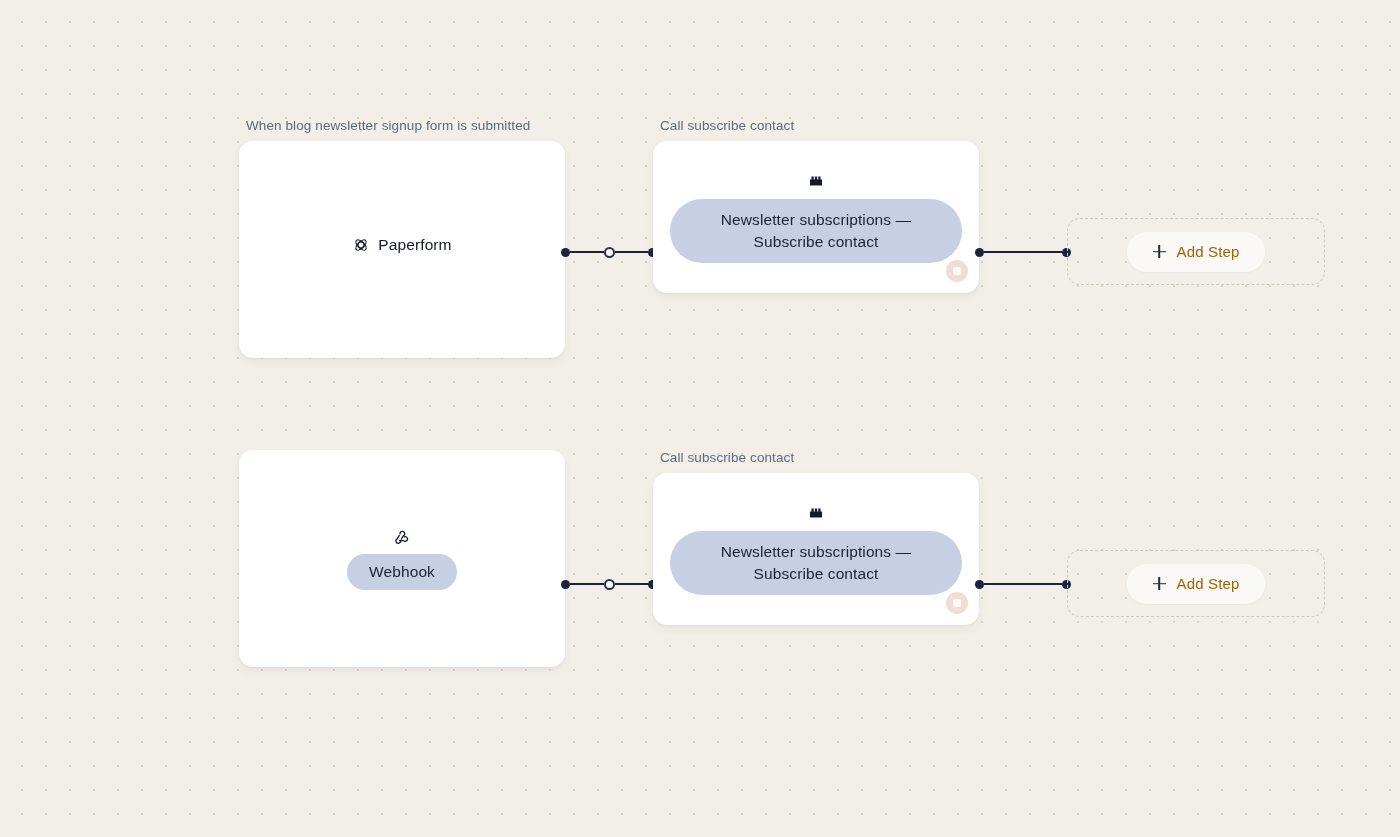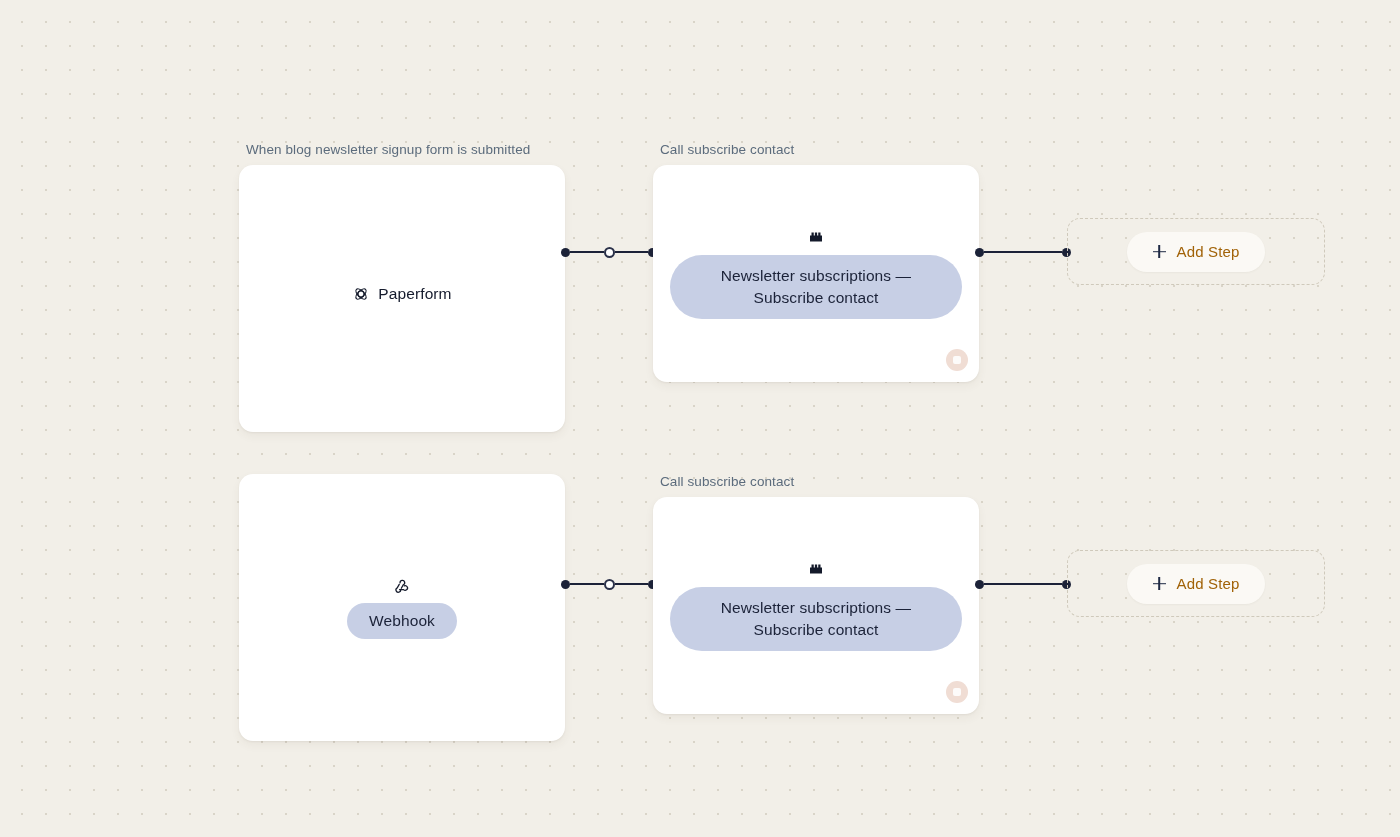--- a/index.html
+++ b/index.html
@@ -30,21 +30,20 @@
     position: absolute;
     left: 0;
     width: 1400px;
   }
   .row-1 { top: 118px; }
   .row-2 { top: 450px; }
 
   
   .node {
     position: absolute;
-    margin-top: 24px;
   }
 
   .node-label {
     font-size: 13.5px;
     line-height: 16px;
     color: #5b6b7c;
     letter-spacing: 0.1px;
     white-space: nowrap;
     margin-bottom: 7px;
     padding-left: 7px;
@@ -57,25 +56,25 @@
     box-shadow: 0 1px 2px rgba(80, 72, 56, 0.07),
                 0 4px 10px rgba(80, 72, 56, 0.06);
     display: flex;
     flex-direction: column;
     align-items: center;
     justify-content: center;
   }
 
   .card-trigger {
     width: 326px;
-    height: 267px;
+    height: 217px;
   }
   .card-action {
     width: 326px;
-    height: 217px;
+    height: 152px;
   }
 
   .card-inner {
     display: flex;
     flex-direction: column;
     align-items: center;
     justify-content: center;
     width: 100%;
     padding: 0 20px;
   }

